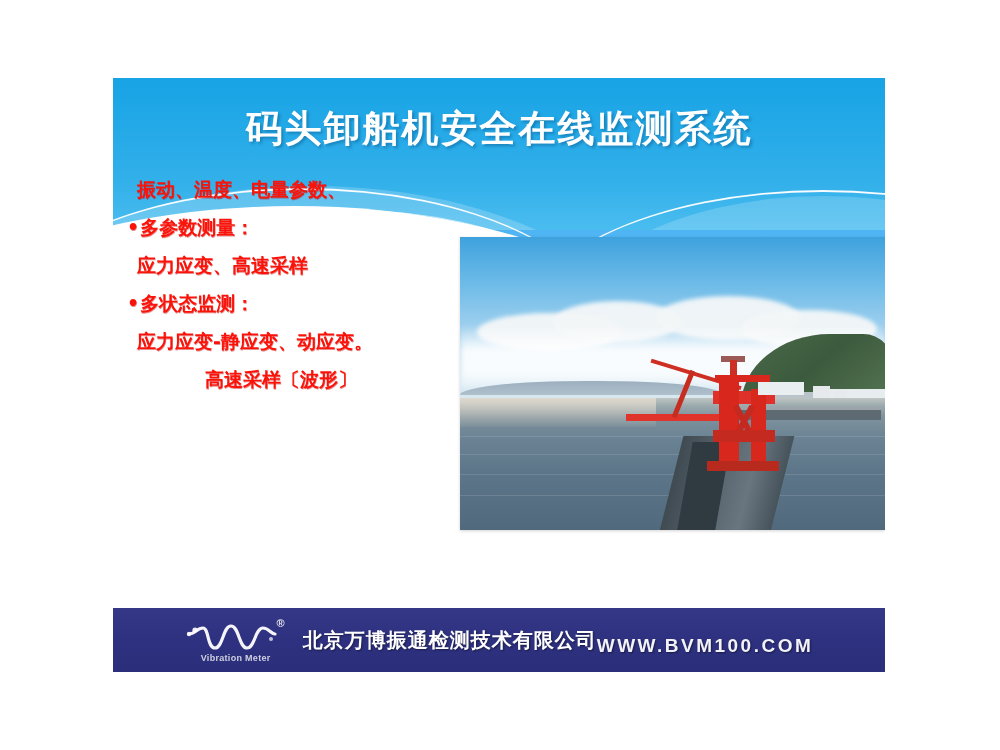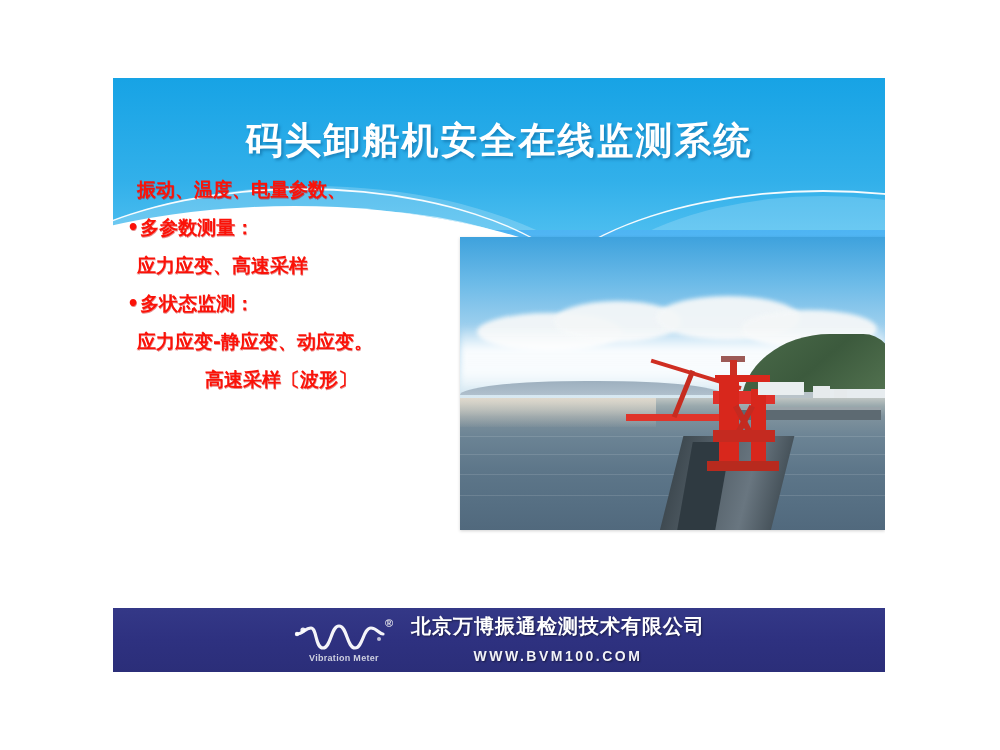--- a/index.html
+++ b/index.html
@@ -127,21 +127,20 @@
     top: 26px;
     width: 772px;
     text-align: center;
     color: #ffffff;
     font-family: "DejaVu Sans", "Liberation Sans", sans-serif;
     font-size: 37px;
     font-weight: bold;
     letter-spacing: 2px;
     text-shadow: 2px 2px 3px rgba(0,70,120,0.40);
     white-space: nowrap;
-    margin-top: 12px;
   }
 
   
   .bullets {
     position: absolute;
     left: 14px;
     top: 92px;
     width: 350px;
   }
   .b-line {
@@ -436,36 +435,35 @@
     left: 16px;
     bottom: -1px;
     color: #ced0e0;
     font-size: 9px;
     font-weight: bold;
     letter-spacing: 0.3px;
     font-family: "Liberation Sans", sans-serif;
   }
   .footer-text {
     display: flex;
-    flex-direction: column;
     align-items: center;
     line-height: 1.05;
   }
   .footer-cn {
     color: #ffffff;
     font-family: "DejaVu Sans", "Liberation Sans", sans-serif;
     font-size: 20px;
     font-weight: bold;
     letter-spacing: 1px;
     text-shadow: 1px 1px 2px rgba(0,0,0,0.45);
   }
   .footer-url {
     color: #f2f2f8;
     font-family: "Liberation Sans", sans-serif;
-    font-size: 14px;
+    font-size: 19px;
     font-weight: bold;
     letter-spacing: 2.5px;
     text-shadow: 1px 1px 2px rgba(0,0,0,0.45);
     margin-top: 12px;
   }
 </style>
 </head>
 <body>
 
 <div id="slide-canvas">

